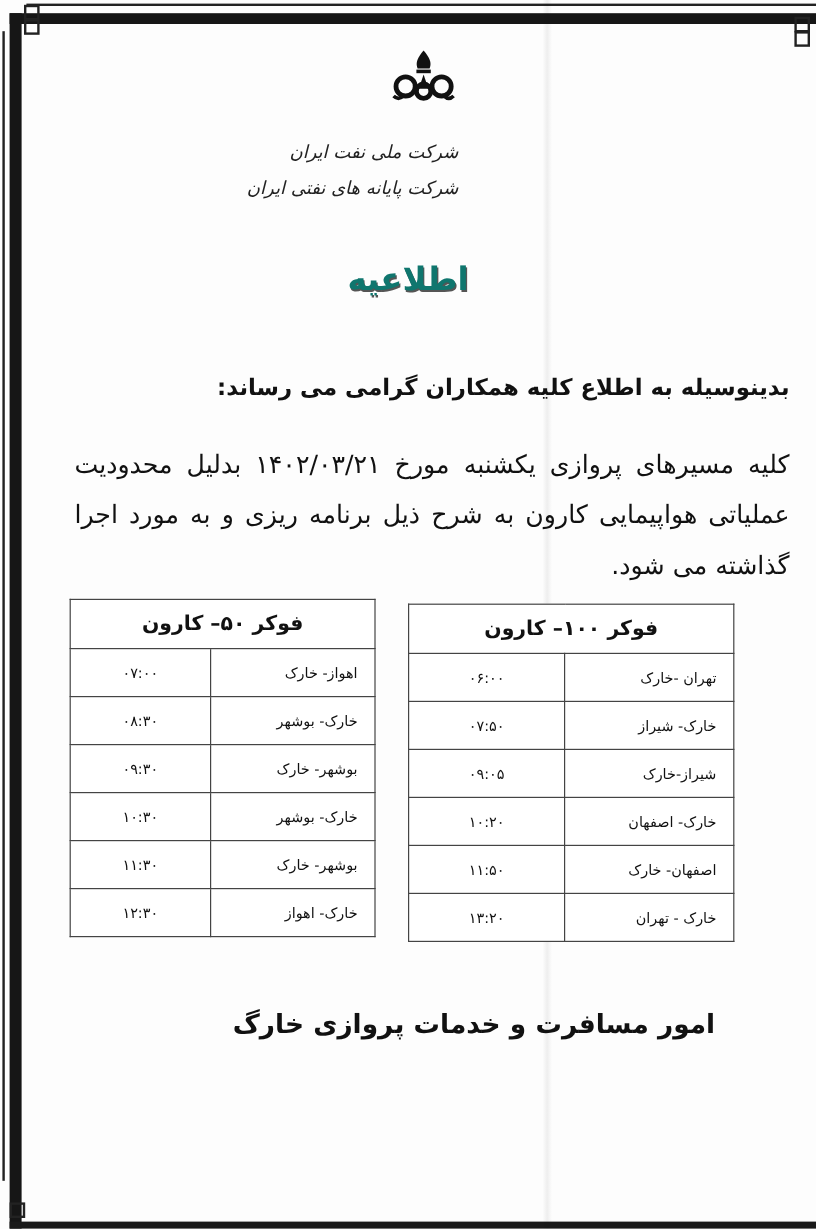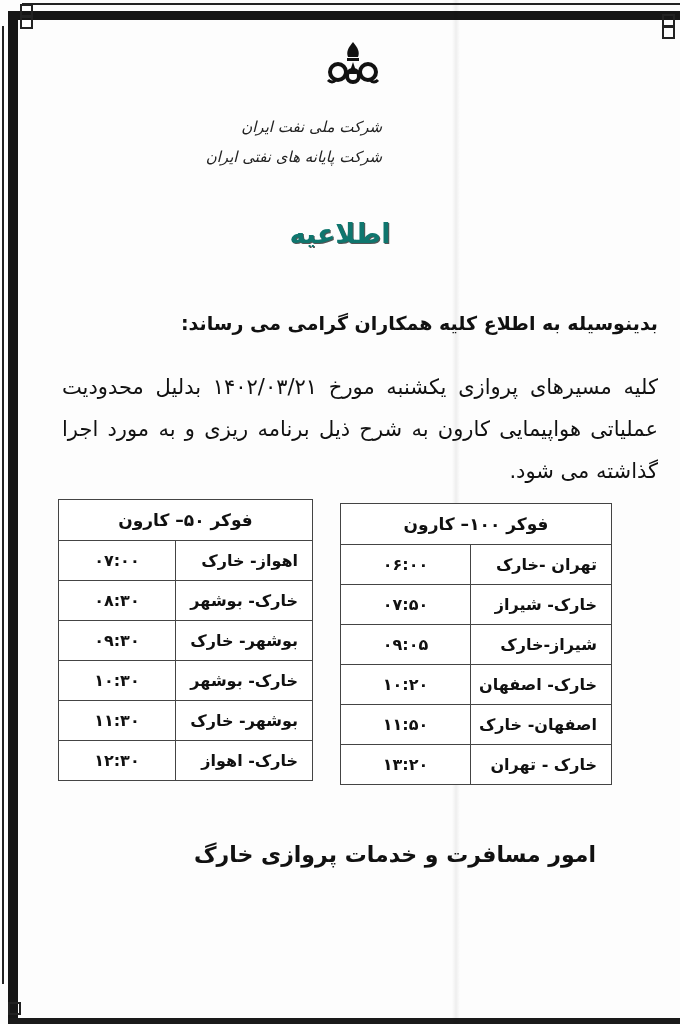--- a/index.html
+++ b/index.html
@@ -20,21 +20,21 @@
              font-size:15px; direction:rtl; color:#222; white-space:nowrap; }
   .title { position:absolute; left:0; right:0; top:218px; text-align:center; direction:rtl;
            font-size:27px; font-weight:bold; letter-spacing:1px; color:#0f766e;
            text-shadow:1px 1px 0 #555; }
   .greeting { position:absolute; right:22px; top:312px; direction:rtl; font-size:19px; font-weight:bold; white-space:nowrap; }
   .body-text { position:absolute; right:22px; left:62px; top:366px; direction:rtl; font-size:21px;
                line-height:42px; text-align:justify; text-align-last:right; }
   table.sched { position:absolute; border-collapse:collapse; direction:rtl; background:#fff; }
   table.sched td, table.sched th { border:1.5px solid #444; }
   table.sched th { font-size:17px; font-weight:bold; height:38px; }
-  table.sched td { font-size:16px; font-weight:bold; height:37px; }
+  table.sched td { font-size:12px; font-weight:normal; height:37px; }
   td.route { text-align:right; padding-right:14px; }
   td.time { text-align:center; direction:ltr; }
   .t100 { left:340px; top:503px; width:272px; }
   .t50 { left:58px; top:499px; width:255px; }
   .footer { position:absolute; left:0; right:0; top:842px; text-align:center; direction:rtl; padding-left:110px;
             font-size:22px; font-weight:bold; }
 </style>
 </head>
 <body>
 

